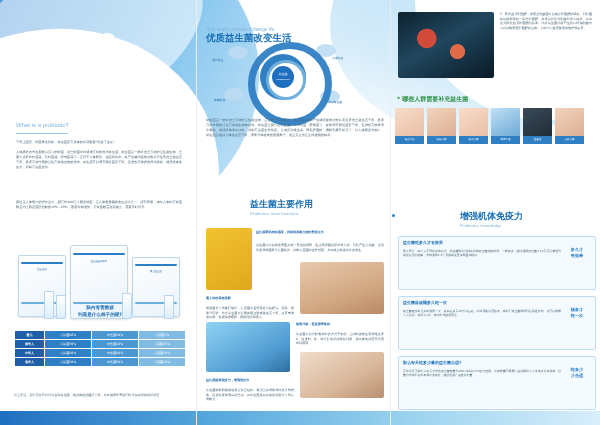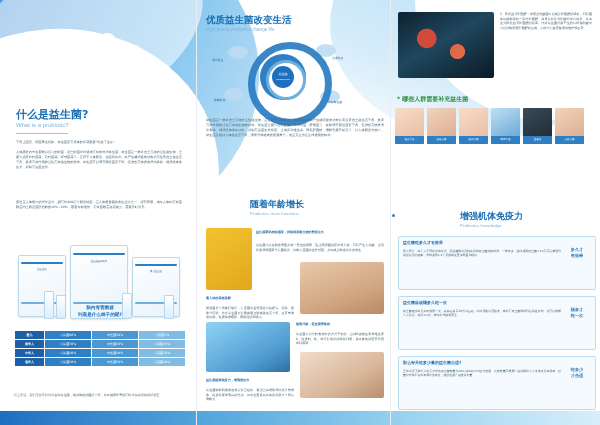--- a/index.html
+++ b/index.html
@@ -59,21 +59,21 @@
   .tbl .rowh{background:#1f5fa8;font-weight:bold;}
   .tbl .c1{background:#2f7fc4;}
   .tbl .c2{background:#4a97d2;}
   .tbl .c3{background:#7fbbe2;}
   .tbl-cap{position:absolute;left:14px;top:305px;width:172px;text-align:center;
        font-size:4.6px;color:#1a6fb5;font-weight:bold;line-height:1.5;}
   .p1-foot{position:absolute;left:14px;top:393px;width:172px;font-size:3.1px;
        line-height:1.5;color:#4a6575;text-align:justify;}
 
   
-  .p2-title{left:206px;top:14px;font-size:9.5px;}
+  .p2-title{left:206px;top:32px;font-size:9.5px;}
   .p2-sub{left:206px;top:27px;font-size:4.6px;}
   .circle-wrap{position:absolute;left:210px;top:40px;width:170px;height:72px;}
   .ring{position:absolute;border-radius:50%;}
   .r-outer{left:38px;top:2px;width:70px;height:70px;border:7px solid #2f7fc4;opacity:.95;}
   .r-inner{left:50px;top:14px;width:46px;height:46px;background:#2f7fc4;}
   .r-inner2{left:56px;top:20px;width:34px;height:34px;background:#ffffff;
        border:3px solid #6fb0dd;}
   .r-core{left:62px;top:26px;width:22px;height:22px;background:#1f6fc0;}
   .r-core .cl{position:absolute;left:0;right:0;text-align:center;color:#fff;font-size:3px;}
   .arc-lbl{position:absolute;font-size:2.8px;color:#2a6fae;}
@@ -129,21 +129,20 @@
   <div class="swoosh sw4"></div>
   <div class="swoosh sw5"></div>
   <div class="bottom-bar"></div>
   <div class="fold" style="left:196px;"></div>
   <div class="fold" style="left:390px;"></div>
 
   <div class="qmark" style="left:98px;top:26px;font-size:30px;">?</div>
   <div class="qmark" style="left:128px;top:40px;font-size:22px;opacity:.85;">?</div>
   <div class="qmark" style="left:108px;top:62px;font-size:15px;opacity:.7;">?</div>
 
-  <div class="t cn hdr-cn p1-title">什么是益生菌?</div>
   <div class="t hdr-en p1-sub">What is a probiotic?</div>
   <div class="p1-underline"></div>
 
   <div class="p1-p body-txt cn" style="top:140px;">平衡上菌群、防菌再造机能，益生菌还有机体的多项重要“机会干生命”。</div>
   <div class="p1-p body-txt cn" style="top:150px;">人体肠道内寄生着数以亿计的细菌，这些细菌中对健康有益的称为益生菌，益生菌是一类对宿主有益的活性微生物，主要包括双歧杆菌属、乳杆菌属、链球菌属等，定植于人体肠道、生殖系统内，能产生确切健康功效从而改善宿主微生态平衡、发挥有益作用的活性有益微生物的总称。益生菌可以调节肠道菌群平衡，促进营养物质的消化吸收，增强机体免疫力，抑制有害菌生长。</div>
   <div class="p1-p body-txt cn" style="top:200px;">肠道是人体最大的消化器官，拥有约400亿个肠道细菌，是人体最重要的免疫器官之一。研究表明，成年人体内有益菌数量约占肠道菌群总数的10%~20%，随着年龄增长，有益菌数量逐渐减少，需要及时补充。</div>
 
   <div class="shelf">
     <div class="box" style="left:4px;top:18px;width:46px;height:60px;">
       <div class="bl" style="top:6px;"></div>
@@ -216,21 +215,21 @@
       <div class="cl" style="top:12px;font-size:2.2px;">PROBIOTICS</div>
     </div>
     <div class="arc-lbl cn" style="left:2px;top:18px;">调节肠道</div>
     <div class="arc-lbl cn" style="left:122px;top:16px;">增强免疫</div>
     <div class="arc-lbl cn" style="left:4px;top:58px;">改善吸收</div>
     <div class="arc-lbl cn" style="left:118px;top:60px;">抑制有害菌</div>
   </div>
 
   <div class="p2-p body-txt cn" style="top:118px;">益生菌是一类对宿主有益的活性微生物，是定植于人体肠道、生殖系统内能产生确切健康功效从而改善宿主微生态平衡、发挥有益作用的活性有益微生物的总称。益生菌主要包括乳酸菌、双歧杆菌、酵母菌等，能够调节肠道菌群平衡、促进营养物质消化吸收、增强机体免疫功能、抑制有害菌生长繁殖、合成多种维生素、降低胆固醇、缓解乳糖不耐受等。以人体肠道为核心，益生菌是维持人体微生态平衡、保障身体健康的重要角色，食品安全法是全球通用的标准。</div>
 
-  <div class="t cn hdr-cn p2-title2">随着年龄增长</div>
+  <div class="t cn hdr-cn p2-title2">益生菌主要作用</div>
   <div class="t hdr-en p2-sub2">Probiotics main functions</div>
 
   <div class="ph img-shirt" style="left:206px;top:228px;width:46px;height:62px;"></div>
   <div class="fn cn" style="left:256px;top:230px;width:128px;font-weight:bold;color:#2a6fae;">益生菌帮助控制感染，抑制病原微生物的繁殖生长</div>
   <div class="fn cn" style="left:256px;top:243px;width:128px;">益生菌可以在肠道表面形成一层生物屏障，阻止病原菌的定植和入侵，同时产生有机酸、过氧化氢和细菌素等抗菌物质，抑制有害菌的生长繁殖，从而减少肠道感染的发生。</div>
 
   <div class="ph img-belly" style="left:300px;top:262px;width:84px;height:52px;"></div>
   <div class="fn cn" style="left:206px;top:296px;width:88px;font-weight:bold;color:#2a6fae;">最人体的肠道菌群</div>
   <div class="fn cn" style="left:206px;top:306px;width:88px;">肠道菌群平衡被打破后，有害菌大量繁殖会引起腹泻、便秘、腹胀等症状。补充益生菌可以重新建立肠道微生态平衡，改善胃肠道功能，促进肠道蠕动，缓解便秘和腹泻。</div>
 

